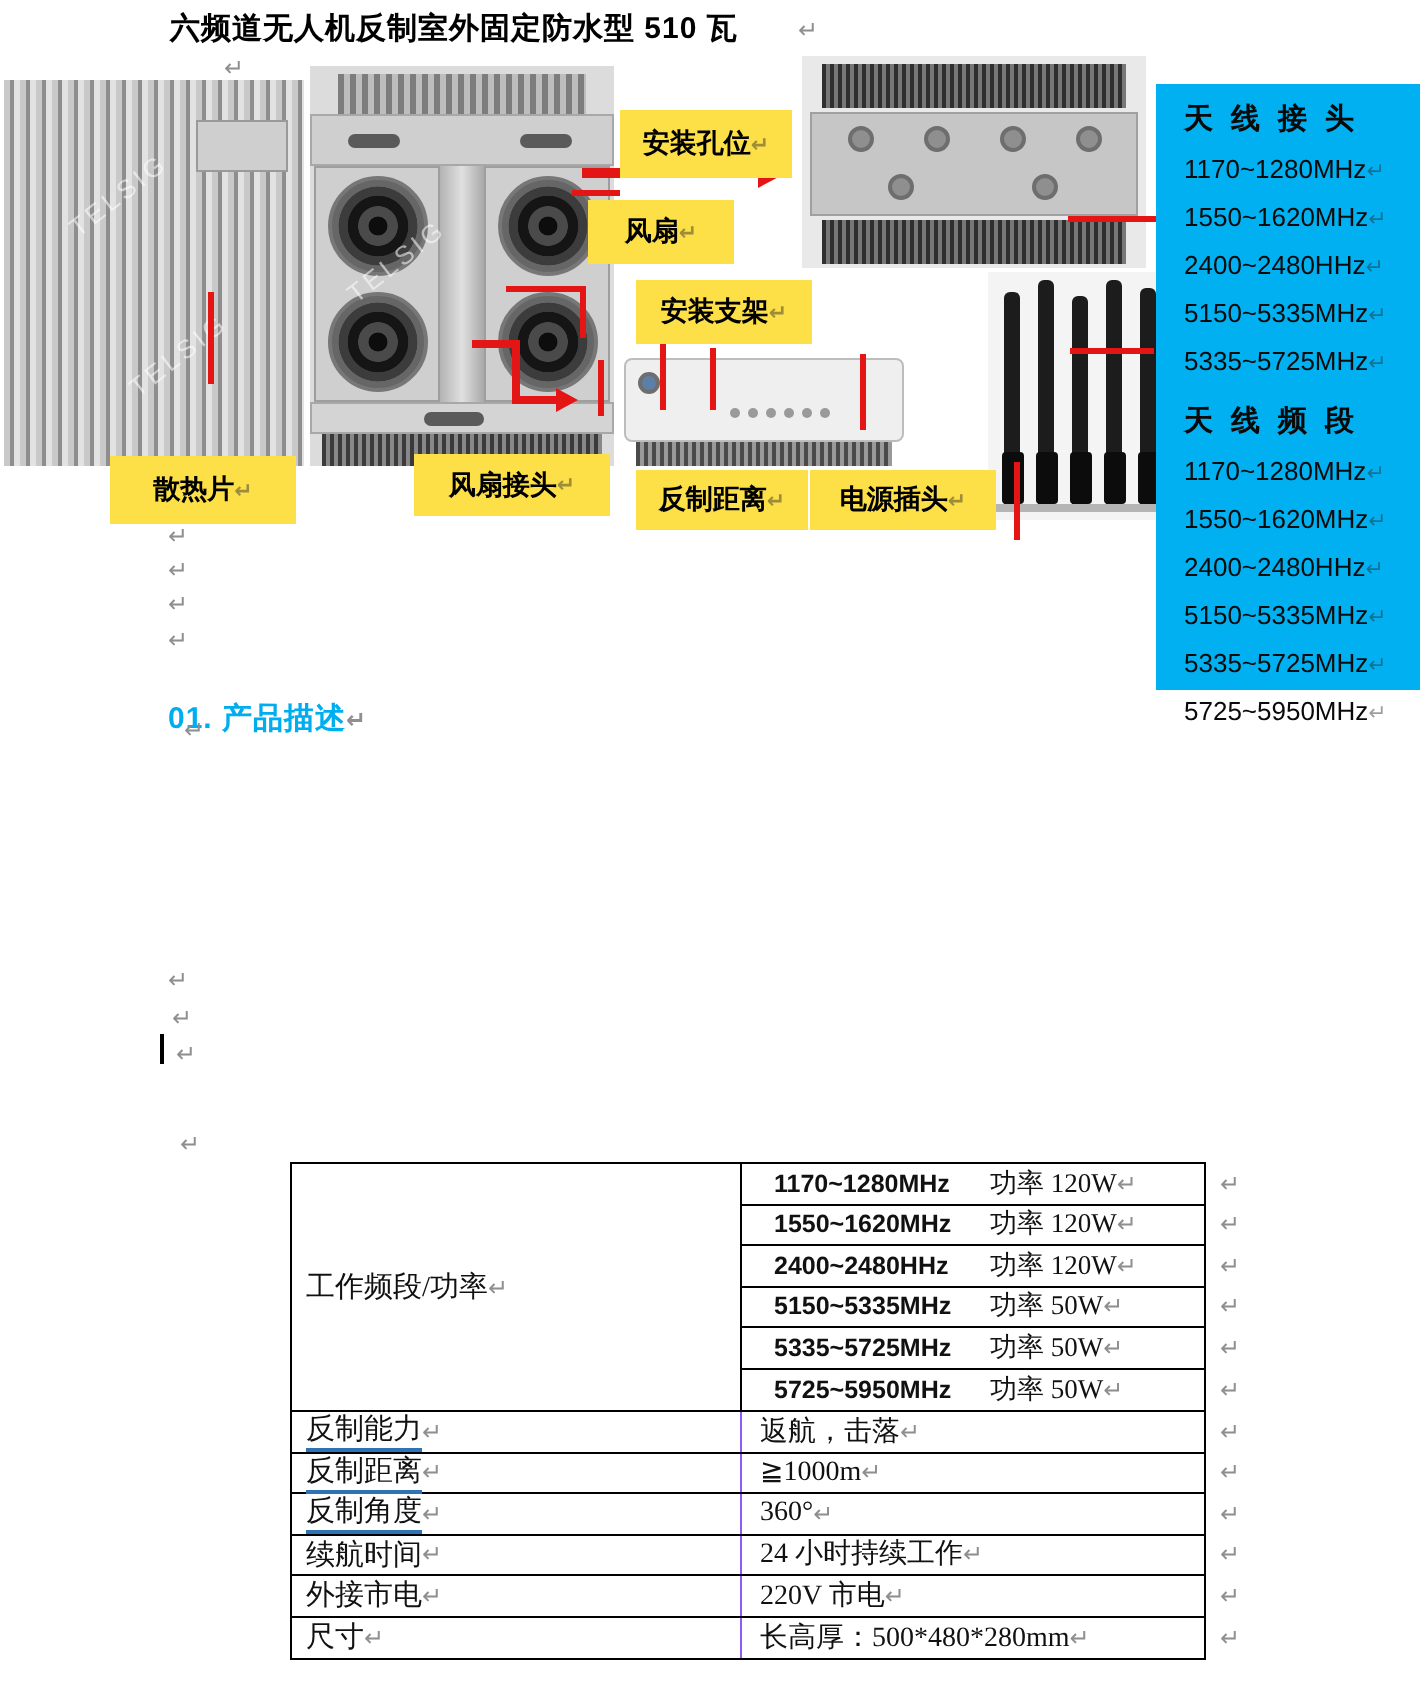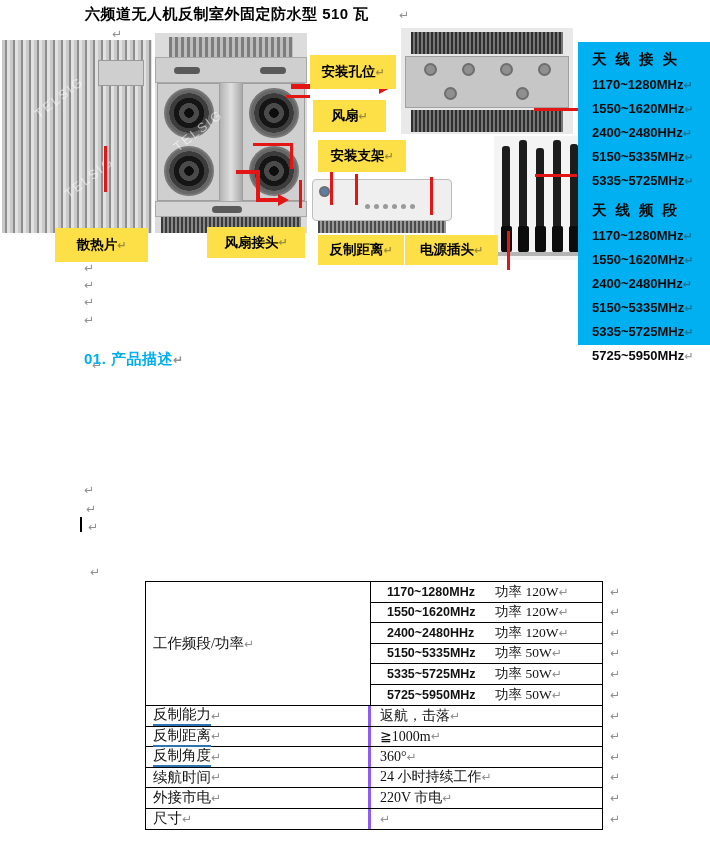--- a/index.html
+++ b/index.html
@@ -23,21 +23,21 @@
   .cursor { width:1.5px; height:15px; background:#000; }
 
   
   .cyan-label { background:#fde047; color:#000; font-family:"Liberation Sans","DejaVu Sans",sans-serif;
     font-weight:bold; font-size:13.5px; display:flex; align-items:center; justify-content:center; }
 
   
   .freq-box { left:578px; width:132px; background:#00B0F0; color:#0a0a0a;
     font-family:"Liberation Sans","DejaVu Sans",sans-serif; padding:8px 0 0 14px; }
   .freq-title { font-weight:bold; font-size:14.5px; letter-spacing:9px; margin-bottom:4px; white-space:nowrap; }
-  .freq-line { font-weight:bold; font-size:13px; line-height:23px; white-space:nowrap; }
+  .freq-line { font-weight:normal; font-size:13px; line-height:23px; white-space:nowrap; }
 
   
   .red { background:#e31515; }
   .arrow-r { width:0; height:0; border-top:8px solid transparent; border-bottom:8px solid transparent;
     border-left:15px solid #e31515; background:none; }
   .arrow-r.small { border-top-width:6px; border-bottom-width:6px; border-left-width:11px; }
 
   
   .photo { overflow:hidden; }
   .heatsink { left:2px; top:40px; width:150px; height:193px;
@@ -80,21 +80,21 @@
   .t-top { display:flex; border-bottom:1px solid #000; }
   .t-left { width:225px; border-right:1px solid #000; display:flex; align-items:center; padding-left:7px; }
   .t-right { flex:1; }
   .band-row { display:flex; align-items:center; height:20.5px; position:relative; border-bottom:1px solid #000; }
   .band-row:last-child { border-bottom:none; }
   .band { font-family:"Liberation Sans","DejaVu Sans",sans-serif; font-weight:bold; font-size:12.5px;
     width:124px; padding-left:16px; white-space:nowrap; }
   .pw { font-size:13.5px; white-space:nowrap; }
   .spec-row { display:flex; height:20.5px; border-bottom:1px solid #000; position:relative; }
   .spec-row:last-child { border-bottom:none; }
-  .s-l { width:225px; border-right:3px solid #8b5cf6; display:flex; align-items:center; padding-left:7px; }
+  .s-l { width:225px; border-right:1px solid #8b5cf6; display:flex; align-items:center; padding-left:7px; }
   .s-v { flex:1; display:flex; align-items:center; padding-left:9px; white-space:nowrap; }
   .lbl { font-size:14.5px; }
   .u { border-bottom:2px solid #2E74B5; }
   .outside { position:absolute; right:-18px; top:50%; transform:translateY(-50%); }
 </style>
 </head>
 <body>
 
 <div class="page">
 
@@ -183,21 +183,21 @@
   <div class="abs red" style="left:535px;top:174px;width:42px;height:3px"></div>
   <div class="abs red" style="left:330px;top:167px;width:3px;height:38px"></div>
   <div class="abs red" style="left:355px;top:174px;width:3px;height:31px"></div>
   <div class="abs red" style="left:430px;top:177px;width:3px;height:38px"></div>
   <div class="abs red" style="left:507px;top:231px;width:3px;height:39px"></div>
 
   <div class="abs cyan-label" style="left:310px;top:55px;width:86px;height:34px">
     <span>安装孔位</span>
       <span class="pilcrow inbox">↵</span>
   </div>
-  <div class="abs cyan-label" style="left:313px;top:100px;width:73px;height:32px">
+  <div class="abs cyan-label" style="left:294px;top:100px;width:73px;height:32px">
     <span>风扇</span>
       <span class="pilcrow inbox">↵</span>
   </div>
   <div class="abs cyan-label" style="left:318px;top:140px;width:88px;height:32px">
     <span>安装支架</span>
       <span class="pilcrow inbox">↵</span>
   </div>
   <div class="abs cyan-label" style="left:55px;top:228px;width:93px;height:34px">
     <span>散热片</span>
       <span class="pilcrow inbox">↵</span>
@@ -351,19 +351,20 @@
           <span class="pilcrow">↵</span>
         </div>
       <span class="pilcrow outside">↵</span>
     </div>
     <div class="spec-row">
       <div class="s-l">
           <span class="lbl">尺寸</span>
           <span class="pilcrow">↵</span>
         </div>
       <div class="s-v">
+          <span>长高厚：500*480*280mm</span>
           <span class="pilcrow">↵</span>
         </div>
       <span class="pilcrow outside">↵</span>
     </div>
   </div>
 
 </div>
 
 </body></html>

